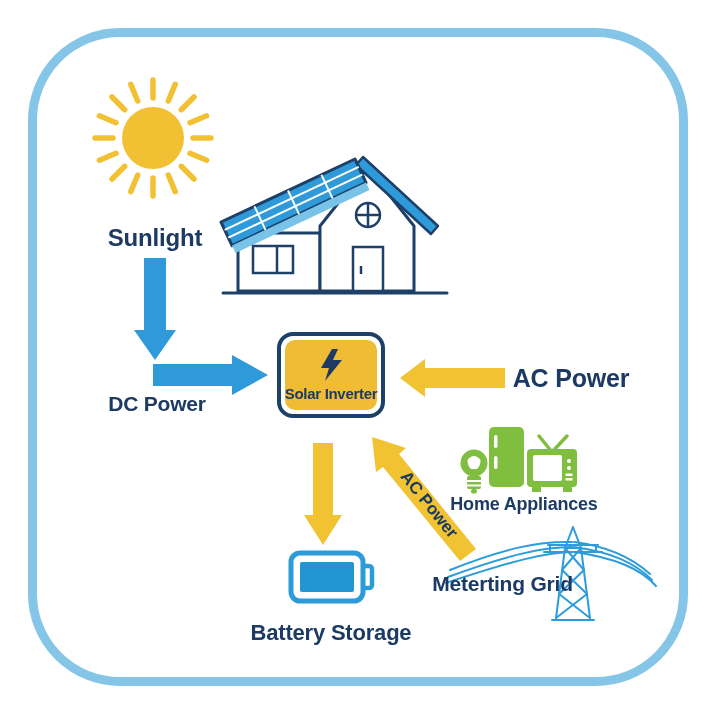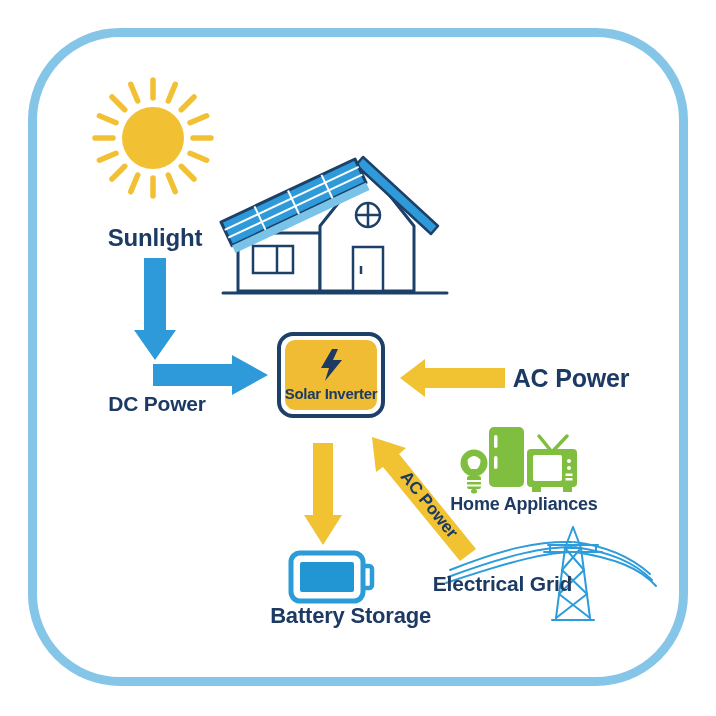--- a/index.html
+++ b/index.html
@@ -13,21 +13,21 @@
   }
   .scene{position:absolute;left:0;top:0;z-index:1;}
   .label{
     position:absolute;z-index:2;color:#1C3A63;font-weight:bold;
     text-align:center;line-height:1.15;letter-spacing:-0.2px;white-space:nowrap;
   }
   .lbl-sunlight{left:75px;top:224px;width:160px;font-size:24px;}
   .lbl-dc{left:77px;top:392px;width:160px;font-size:21px;}
   .lbl-ac{left:491px;top:364px;width:160px;font-size:25px;}
   .lbl-home{left:424px;top:494px;width:200px;font-size:18px;}
-  .lbl-batt{left:231px;top:603px;width:200px;font-size:22px;text-align:right;}
+  .lbl-batt{left:231px;top:620px;width:200px;font-size:22px;}
   .lbl-grid{left:400px;top:572px;width:205px;font-size:21px;}
   .lbl-acgrid{
     left:370px;top:495px;width:118px;font-size:17px;
     transform:rotate(51deg);transform-origin:center center;letter-spacing:0;
   }
   .inverter{
     position:absolute;left:277px;top:332px;width:108px;height:86px;z-index:2;
     box-sizing:border-box;border:4px solid #1D4068;border-radius:16px;
     background:#ffffff;padding:4px;
   }
@@ -182,16 +182,16 @@
 
   <div class="label lbl-ac">AC Power</div>
 
   <div class="label lbl-acgrid">AC Power</div>
 
   <div class="label lbl-home">Home Appliances</div>
 
   <div class="label lbl-batt">Battery Storage</div>
 
   <div class="label lbl-grid">
-    <div>Electrical Grid</div>
+    <div>Meterting Grid</div>
   </div>
 
 </div>
 
 </body></html>

